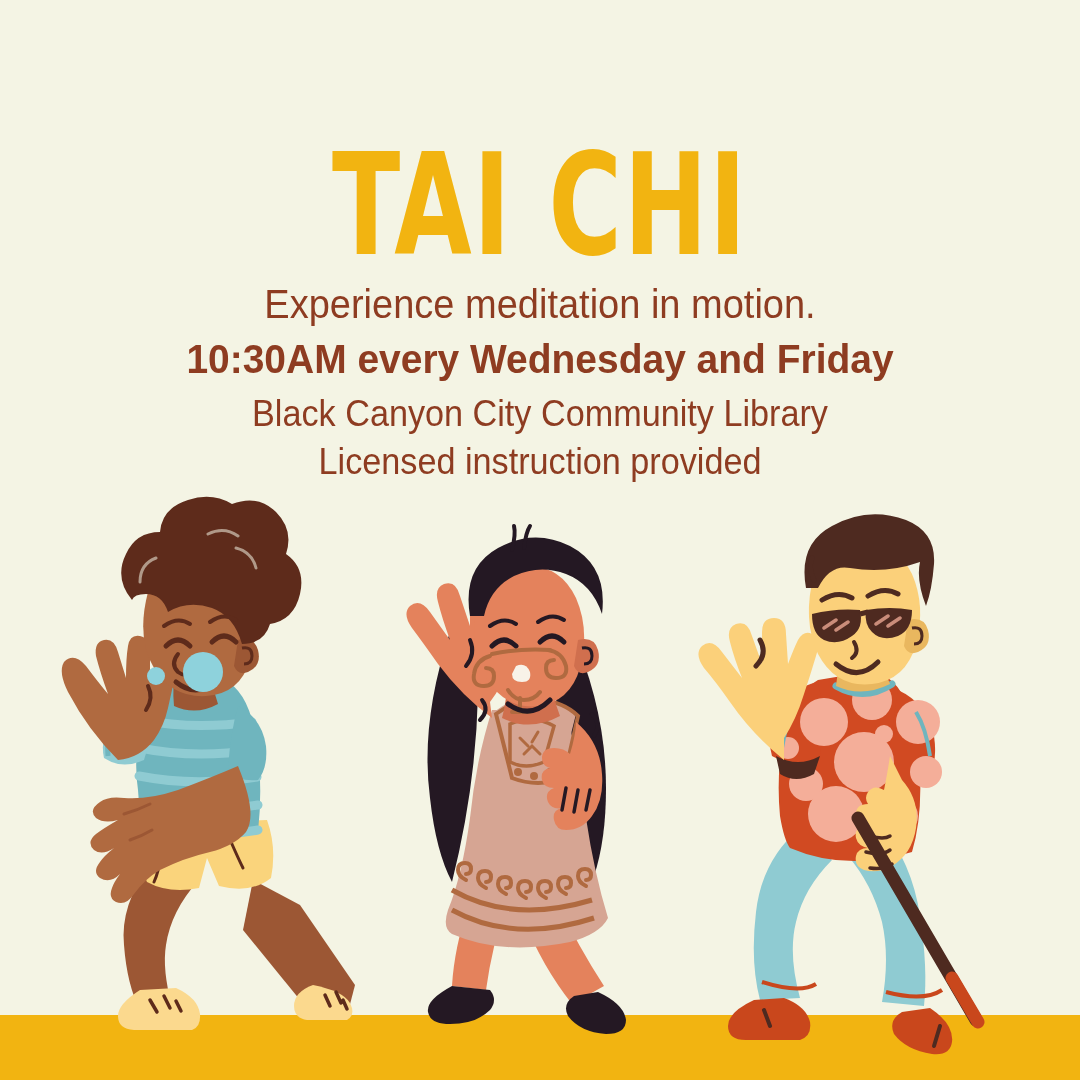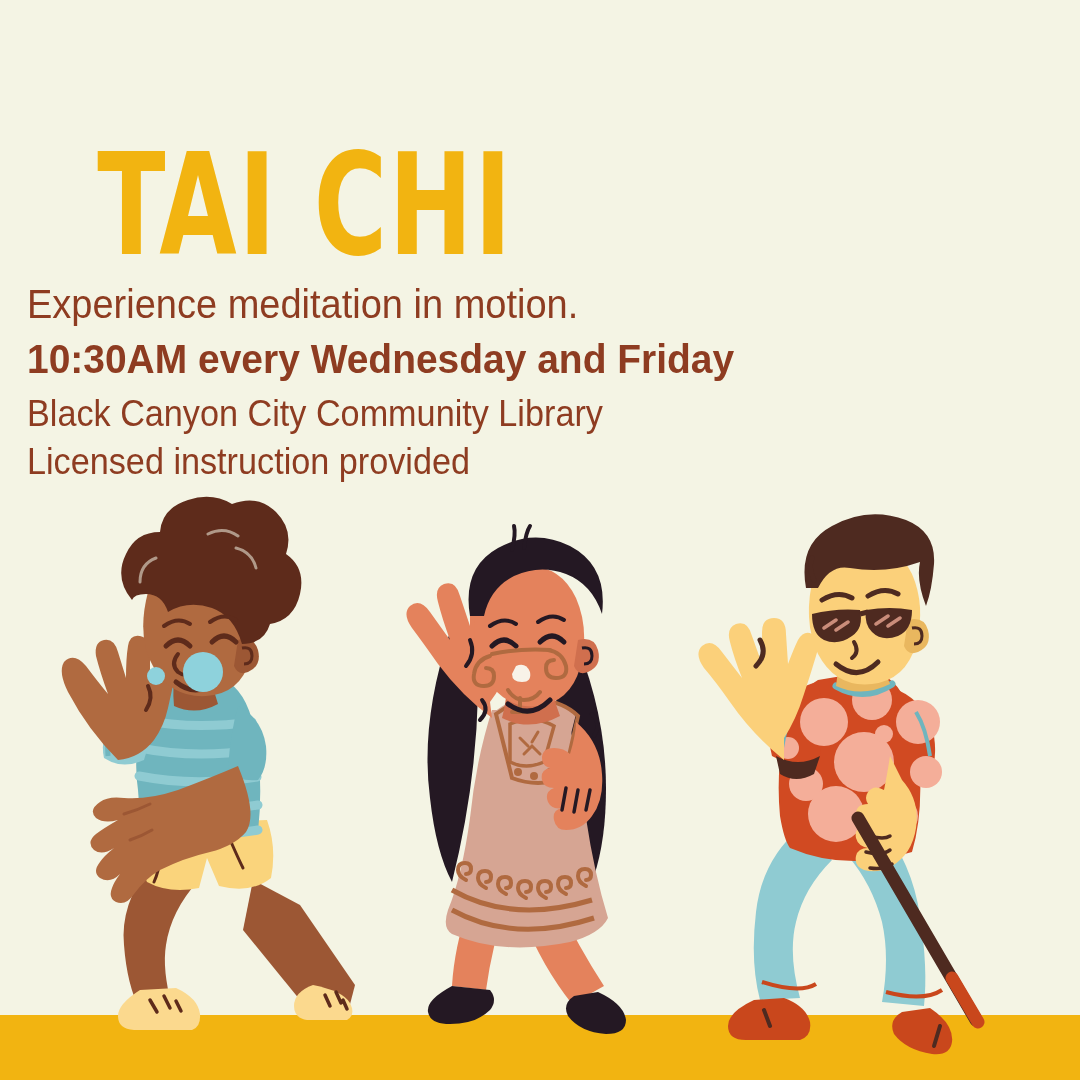--- a/index.html
+++ b/index.html
@@ -23,21 +23,21 @@
     width: 1080px;
     height: 65px;
     background: #F2B411;
   }
   
   #text-block {
     position: absolute;
     top: 0;
     left: 0;
     width: 1080px;
-    text-align: left;
+    text-align: center;
     z-index: 5;
   }
   #title {
     margin: 0;
     padding-top: 118px;
     font-size: 122px;
     line-height: 1.0;
     font-weight: 700;
     letter-spacing: 2px;
     color: #F2B411;

